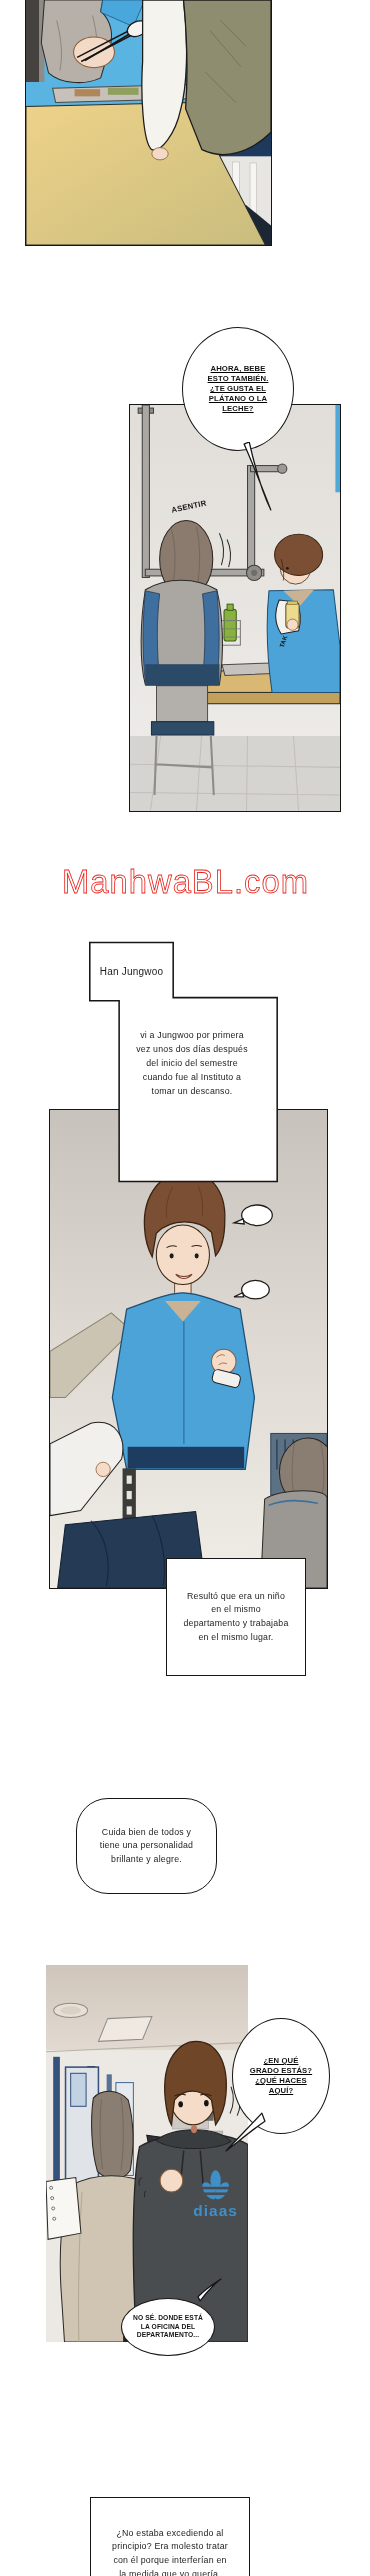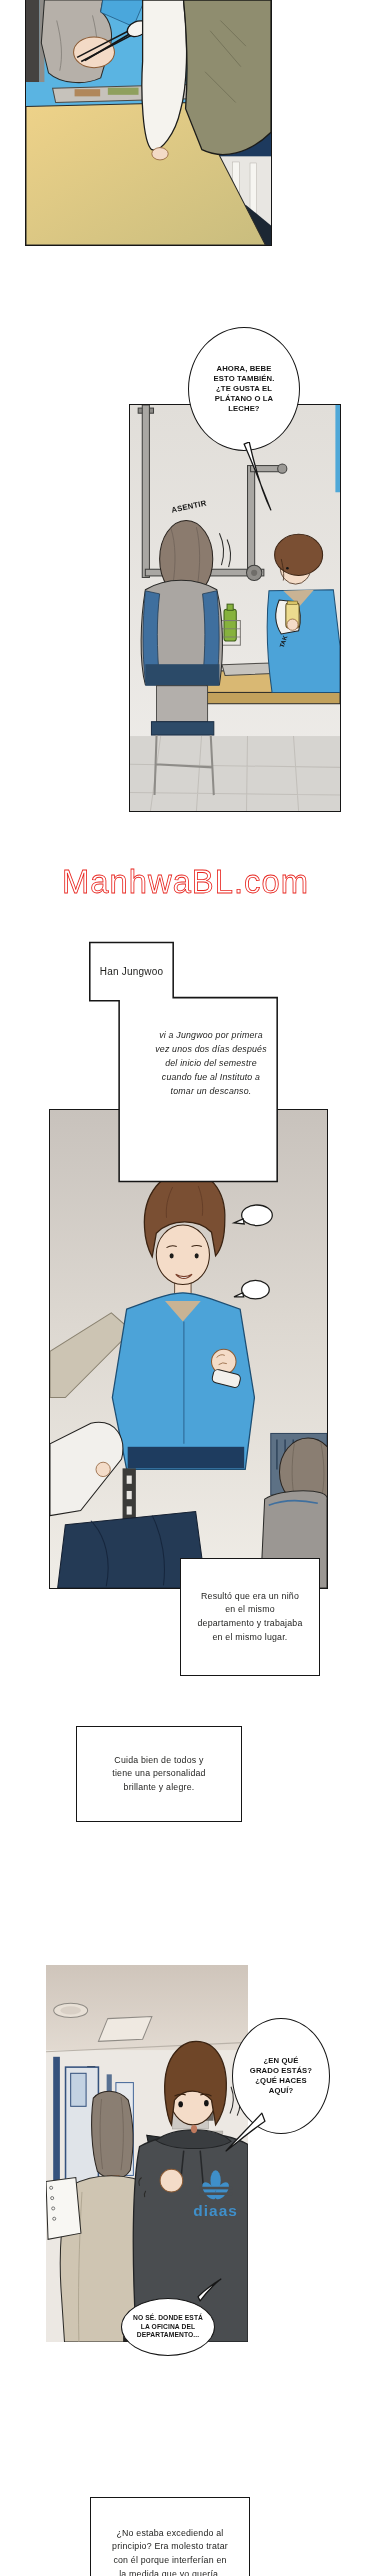--- a/index.html
+++ b/index.html
@@ -14,23 +14,23 @@
   .tail{position:absolute;z-index:4;}
   .caption{position:absolute;z-index:3;background:#ffffff;border:1.5px solid #161616;box-sizing:border-box;
            display:flex;align-items:center;justify-content:center;text-align:center;}
   .caption .ctxt{white-space:pre-line;color:#1d1d1b;font-size:8.8px;line-height:1.55;letter-spacing:0.2px;}
   .sfx{position:absolute;z-index:3;font-weight:700;color:#161616;}
   .wm{position:absolute;left:0;width:371px;z-index:5;pointer-events:none;}
   #compound-caption{position:absolute;left:88px;top:941px;width:192px;height:243px;z-index:3;}
   #compound-caption svg{position:absolute;left:0;top:0;}
   #compound-caption .ctxa{position:absolute;left:0px;top:25px;width:87px;text-align:center;
        font-size:10px;color:#1d1d1b;letter-spacing:0.2px;}
-  #compound-caption .ctxb{position:absolute;left:45px;top:77px;width:156px;height:90px;
+  #compound-caption .ctxb{position:absolute;left:26px;top:77px;width:156px;height:90px;
        display:flex;align-items:center;justify-content:center;text-align:center;
-       white-space:pre-line;font-size:8.8px;line-height:1.6;color:#1d1d1b;letter-spacing:0.2px;font-style:italic;}
+       white-space:pre-line;font-size:8.8px;line-height:1.6;color:#1d1d1b;letter-spacing:0.2px;}
 </style>
 </head>
 <body>
 
 <div id="page">
 
   <div class="panel" style="left:25px;top:0;width:247px;height:246px;border-left:1.5px solid #161616;border-right:1.5px solid #161616;border-bottom:1.5px solid #161616;box-sizing:border-box;">
     <svg viewBox="0 0 479 478" preserveAspectRatio="none">
       <defs>
         <linearGradient id="tg1" x1="0" y1="0" x2="1" y2="1">
@@ -129,21 +129,21 @@
         <path d="M272,362 L398,360 L411,470 L411,560 L278,560 C268,490 266,420 272,362 Z" fill="#4ca3d8" stroke="#1e4f74" stroke-width="2"></path>
         <polygon points="300,362 360,360 332,392" fill="#c9b394"></polygon>
         <path d="M292,380 C282,404 284,428 296,446 L330,440 C336,420 334,398 326,384 Z" fill="#f4f2ee" stroke="#22211f" stroke-width="2"></path>
         <rect x="305" y="385" width="26" height="50" rx="7" fill="#ecdb8e" stroke="#5a4a1f" stroke-width="2"></rect>
         <rect x="308" y="382" width="20" height="7" fill="#d9c367" stroke="#5a4a1f" stroke-width="1"></rect>
         <circle cx="318" cy="428" r="11" fill="#f4dcc8" stroke="#8a5a33" stroke-width="1.5"></circle>
       </g>
     </svg>
   </div>
 
-  <div class="bubble" style="left:188px;top:327px;width:112px;height:124px;">
+  <div class="bubble" style="left:182px;top:327px;width:112px;height:124px;text-decoration:underline;">
     <div class="btxt" style="font-size:7.7px;">AHORA, BEBE
 ESTO TAMBIÉN.
 ¿TE GUSTA EL
 PLÁTANO O LA
 LECHE?</div>
   </div>
   <svg class="tail" style="left:241px;top:442px;" width="36" height="72" viewBox="0 0 70 140">
     <path d="M6,4 C26,50 44,96 58,132 C40,96 26,44 16,0 Z" fill="#ffffff" stroke="#161616" stroke-width="2.5" stroke-linejoin="round"></path>
   </svg>
 
@@ -216,28 +216,28 @@
         <rect x="150" y="772" width="10" height="16" fill="#e8e6e2"></rect>
           <rect x="150" y="802" width="10" height="16" fill="#e8e6e2"></rect>
         <rect x="150" y="832" width="10" height="16" fill="#e8e6e2"></rect>
           <rect x="150" y="862" width="10" height="16" fill="#e8e6e2"></rect>
         <path d="M30,808 L285,782 L305,931 L15,931 Z" fill="#243a55" stroke="#141f30" stroke-width="2"></path>
         <path d="M80,800 C110,830 120,880 110,928 M200,790 C220,830 228,880 222,926" stroke="#16263d" stroke-width="2" fill="none"></path>
       </g>
     </svg>
   </div>
 
-  <div class="caption" style="left:166px;top:1558px;width:140px;height:118px;margin-left:14px;">
+  <div class="caption" style="left:166px;top:1558px;width:140px;height:118px;">
     <div class="ctxt">Resultó que era un niño
 en el mismo
 departamento y trabajaba
 en el mismo lugar.</div>
   </div>
 
-  <div class="caption" style="left:76px;top:1726px;width:166px;height:96px;">
+  <div class="caption" style="left:76px;top:1798px;width:141px;height:96px;border-radius:32px;">
     <div class="ctxt">Cuida bien de todos y
 tiene una personalidad
 brillante y alegre.</div>
   </div>
 
   <div class="panel" style="left:46px;top:1965px;width:202px;height:377px;">
     <svg viewBox="0 0 393 731" preserveAspectRatio="none">
       <defs>
         <linearGradient id="ceil4" x1="0" y1="0" x2="0" y2="1">
           <stop offset="0" stop-color="#cfc5bb"></stop>
@@ -295,21 +295,21 @@
           <rect x="-32" y="6" width="64" height="5" fill="#4a4d50"></rect>
           <rect x="-32" y="17" width="64" height="5" fill="#4a4d50"></rect>
         </g>
         <text x="330" y="486" text-anchor="middle" font-family="Liberation Sans, sans-serif" font-weight="bold" font-size="30" letter-spacing="2" fill="#3f8fc9">diaas</text>
         <path d="M360,236 q10,26 -2,52 M374,248 q8,22 -2,44" stroke="#2b2b29" stroke-width="2" fill="none"></path>
         <path d="M186,412 q-8,6 -4,16 M194,438 q-4,6 -2,12" stroke="#2b2b29" stroke-width="2" fill="none"></path>
       </g>
     </svg>
   </div>
 
-  <div class="bubble" style="left:232px;top:2018px;width:98px;height:116px;">
+  <div class="bubble" style="left:232px;top:2018px;width:98px;height:116px;text-decoration:underline;">
     <div class="btxt" style="font-size:7.7px;">¿EN QUÉ
 GRADO ESTÁS?
 ¿QUÉ HACES
 AQUÍ?</div>
   </div>
   <svg class="tail" style="left:223px;top:2108px;" width="43" height="47" viewBox="0 0 84 92">
     <path d="M76,10 C52,36 28,60 6,84 C32,64 58,42 82,26 Z" fill="#ffffff" stroke="#161616" stroke-width="2.5" stroke-linejoin="round"></path>
   </svg>
 
   <div class="bubble" style="left:121px;top:2298px;width:94px;height:58px;">

